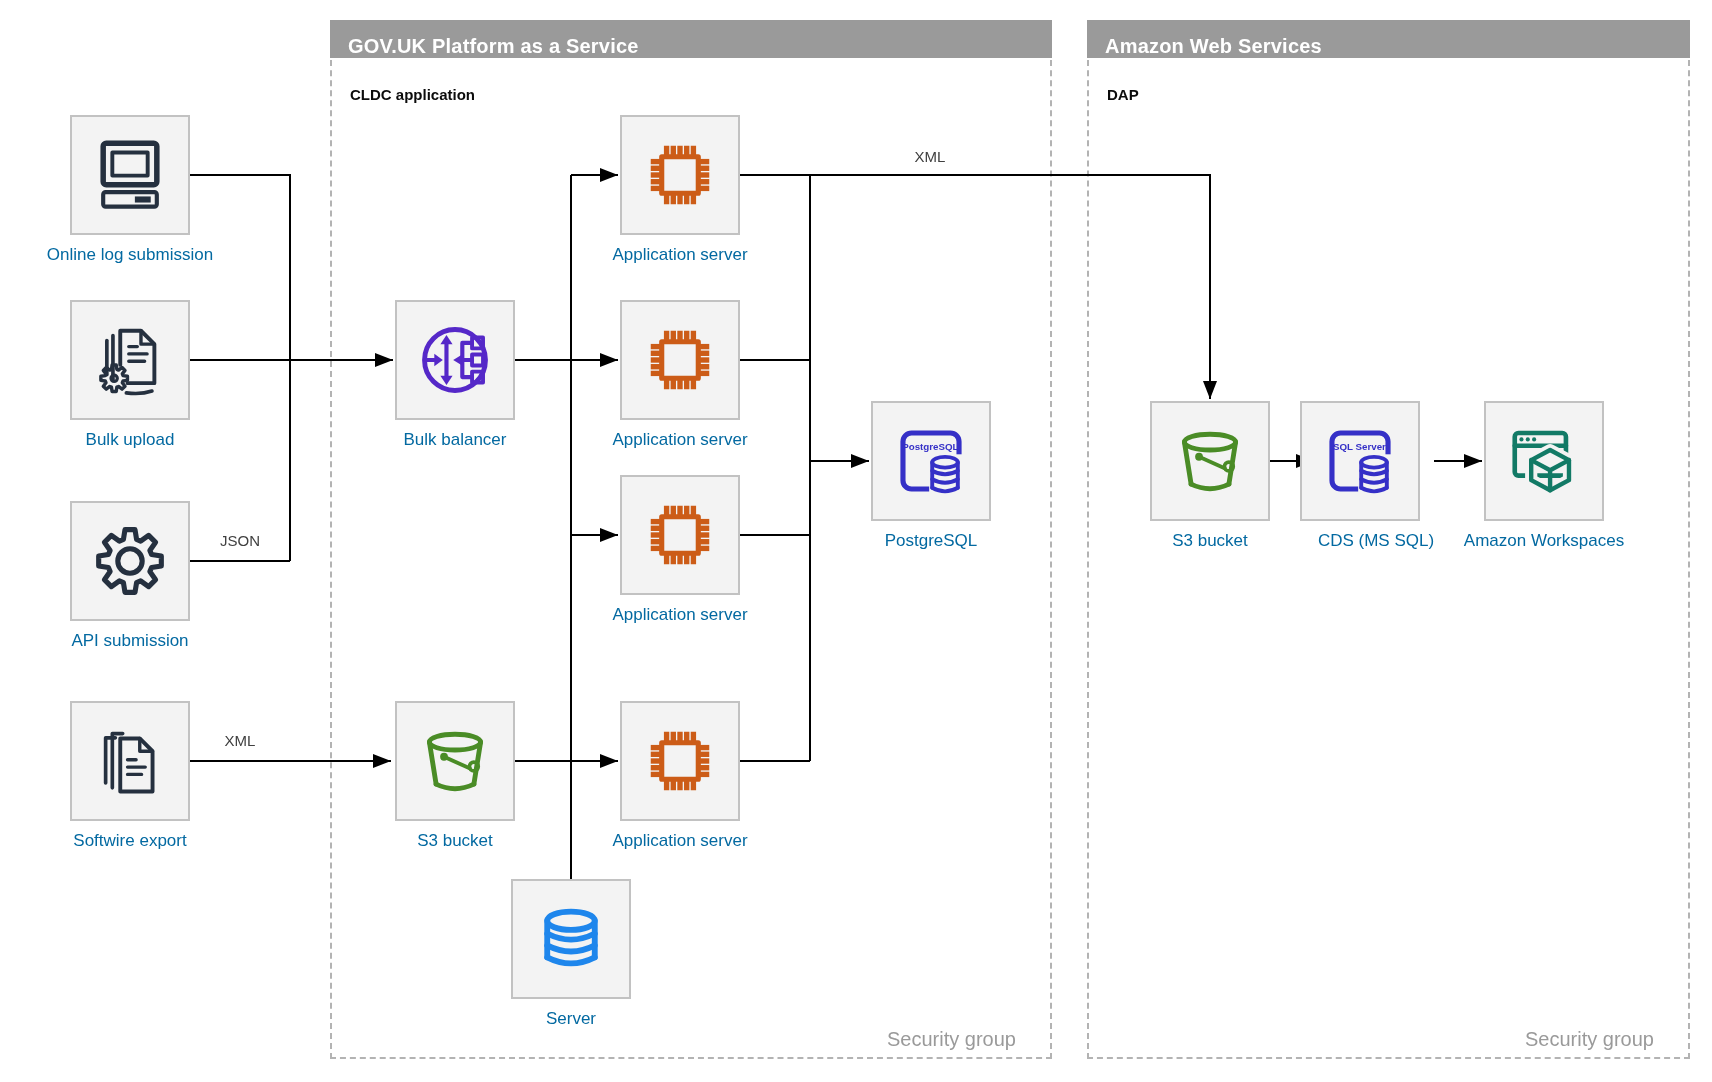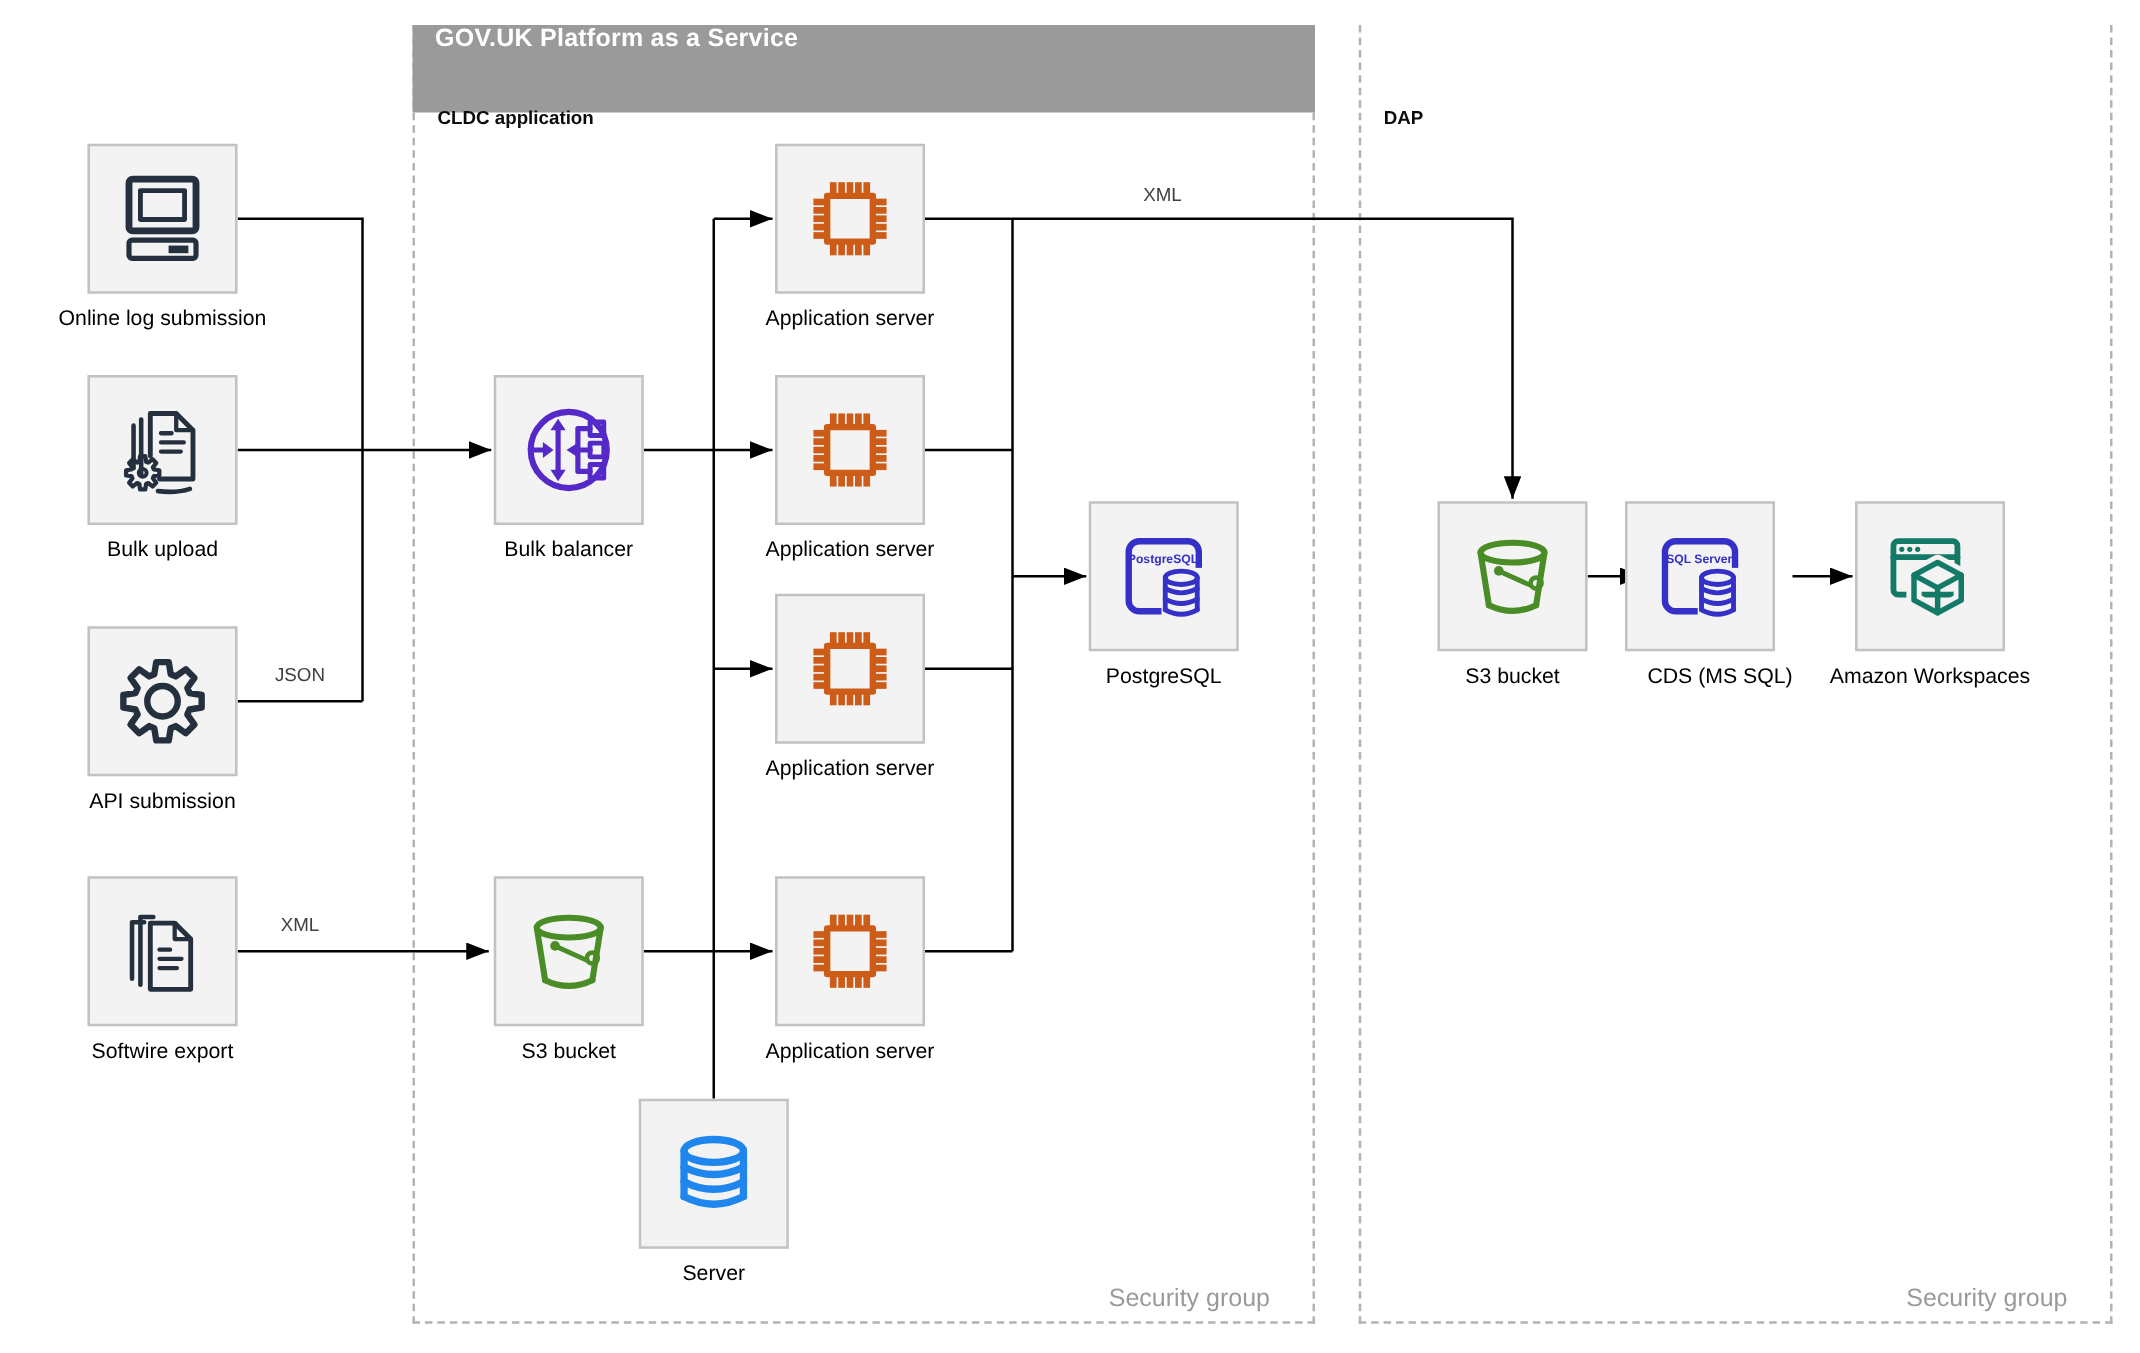--- a/index.html
+++ b/index.html
@@ -7,62 +7,65 @@
     position:relative;width:1712px;height:1082px;background:var(--canvas-bg,#fff);
     font-family:"Liberation Sans",sans-serif;overflow:hidden;
   }
   .group{
     position:absolute;box-sizing:border-box;
     border:2px dashed var(--dash,#b3b3b3);border-top:none;
   }
   #group-govuk{left:330px;top:20px;width:722px;height:1039px;}
   #group-aws{left:1087px;top:20px;width:603px;height:1039px;}
   .group-header{
-    position:absolute;top:0;left:-2px;right:-2px;height:70px;
+    position:absolute;top:0;left:-2px;right:-2px;height:38px;
     background:var(--header-bg,#9a9a9a);color:var(--header-fg,#fff);
-    display:flex;align-items:flex-start;padding-left:18px;
+    display:flex;align-items:flex-end;padding-left:18px;
     font-size:20px;font-weight:bold;letter-spacing:.2px;
   }
   .group-sub{
     position:absolute;top:66px;left:18px;
     font-size:15px;font-weight:bold;color:#0c0c0c;
   }
   .group-foot{
     position:absolute;bottom:6px;right:34px;
     font-size:20px;color:var(--muted,#9a9a9a);
   }
   #wires{position:absolute;left:0;top:0;z-index:2;}
   .node{
     position:absolute;width:120px;height:120px;box-sizing:border-box;
     background:var(--node-fill,#f3f3f3);border:2px solid var(--node-border,#c2c2c2);
     display:flex;align-items:center;justify-content:center;z-index:3;
   }
   .node-label{
     position:absolute;width:240px;text-align:center;z-index:3;
-    font-size:17px;color:#000000;
+    font-size:17px;color:#0369a1;
   }
   .edge-label{
     position:absolute;transform:translate(-50%,-50%);z-index:2;
     font-size:15px;color:#404040;background:transparent;white-space:nowrap;
   }
 </style>
 </head>
 <body>
 
 <div class="canvas" style="--canvas-bg: #ffffff; --header-bg: #9a9a9a; --header-fg: #ffffff; --node-fill: #f3f3f3; --node-border: #c2c2c2; --dash: #b3b3b3; --muted: #9a9a9a;">
 
   <div class="group" id="group-govuk">
     <div class="group-header">
       <span>GOV.UK Platform as a Service</span>
     </div>
     <div class="group-sub">CLDC application</div>
     <div class="group-foot">Security group</div>
   </div>
 
   <div class="group" id="group-aws">
+    <div class="group-header">
+      <span>Amazon Web Services</span>
+    </div>
     <div class="group-sub">DAP</div>
     <div class="group-foot">Security group</div>
   </div>
 
   <svg id="wires" width="1712" height="1082">
     <defs>
       <marker id="arrow" markerUnits="userSpaceOnUse" markerWidth="20" markerHeight="16" refX="18" refY="7" orient="auto">
         <path d="M0,0 L18,7 L0,14 Z" fill="#000"></path>
       </marker>
     </defs>

